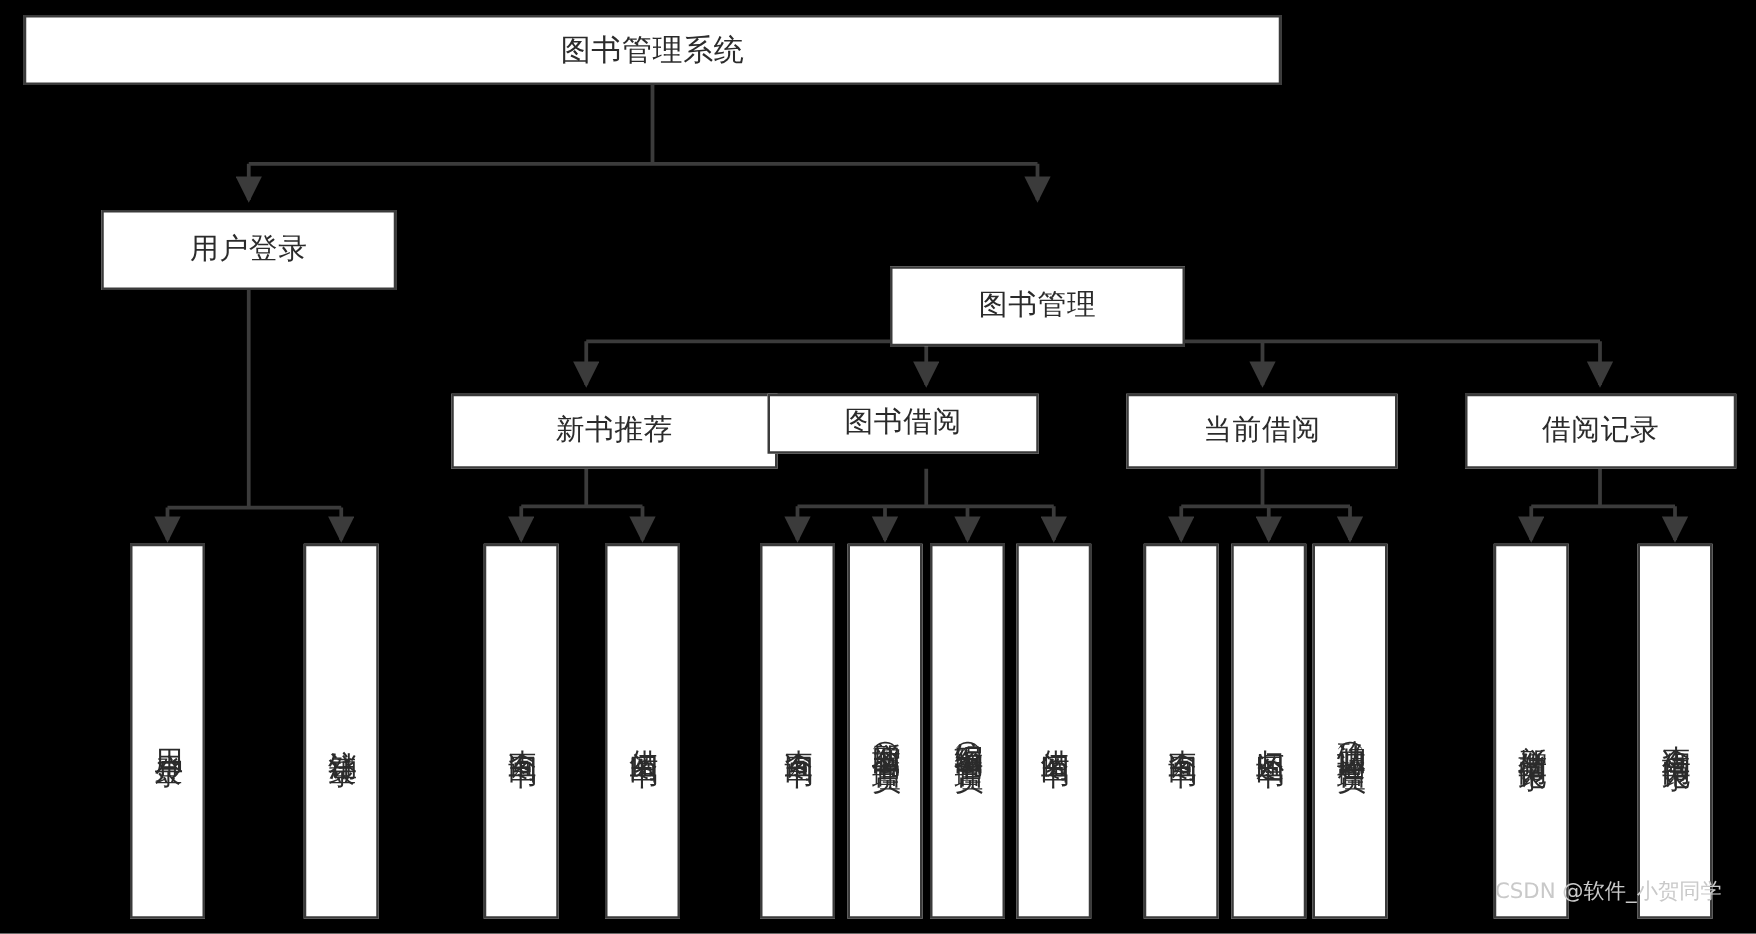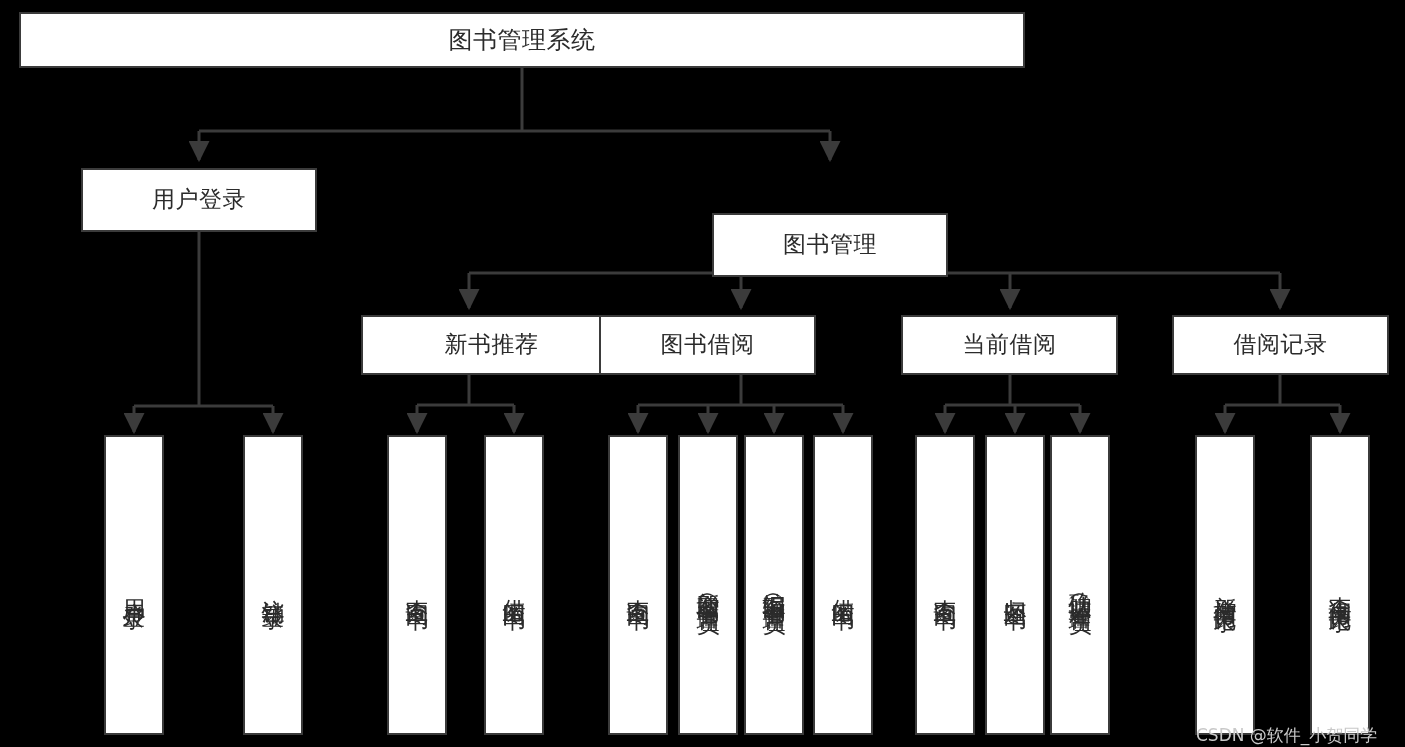--- a/index.html
+++ b/index.html
@@ -135,21 +135,21 @@
   </div>
 
   <div class="node horiz" style="left:712px; top:168px; width:236px; height:64px;margin-top:45px;">
     <span class="label">图书管理</span>
   </div>
 
   <div class="node horiz" style="left:361px; top:315px; width:261px; height:60px;">
     <span class="label">新书推荐</span>
   </div>
 
-  <div class="node horiz" style="left:599px; top:315px; width:217px; height:60px;">
+  <div class="node horiz" style="left:614px; top:315px; width:217px; height:48px;">
     <span class="label">图书借阅</span>
   </div>
 
   <div class="node horiz" style="left:1172px; top:315px; width:217px; height:60px;">
     <span class="label">借阅记录</span>
   </div>
 
   <div class="node horiz" style="left:901px; top:315px; width:217px; height:60px;">
     <span class="label">当前借阅</span>
   </div>
@@ -199,15 +199,15 @@
   </div>
 
   <div class="node vert" style="left:1195px; top:435px; width:60px; height:300px;">
     <span class="label">新增借阅记录</span>
   </div>
 
   <div class="node vert" style="left:1310px; top:435px; width:60px; height:300px;">
     <span class="label">查询借阅记录</span>
   </div>
 
-  <div class="watermark" style="left:1196px; top:724px;">CSDN @软件_小贺同学</div>
+  <div class="watermark" style="left:1196px; top:701px;">CSDN @软件_小贺同学</div>
 
 </div>
 
 </body></html>

